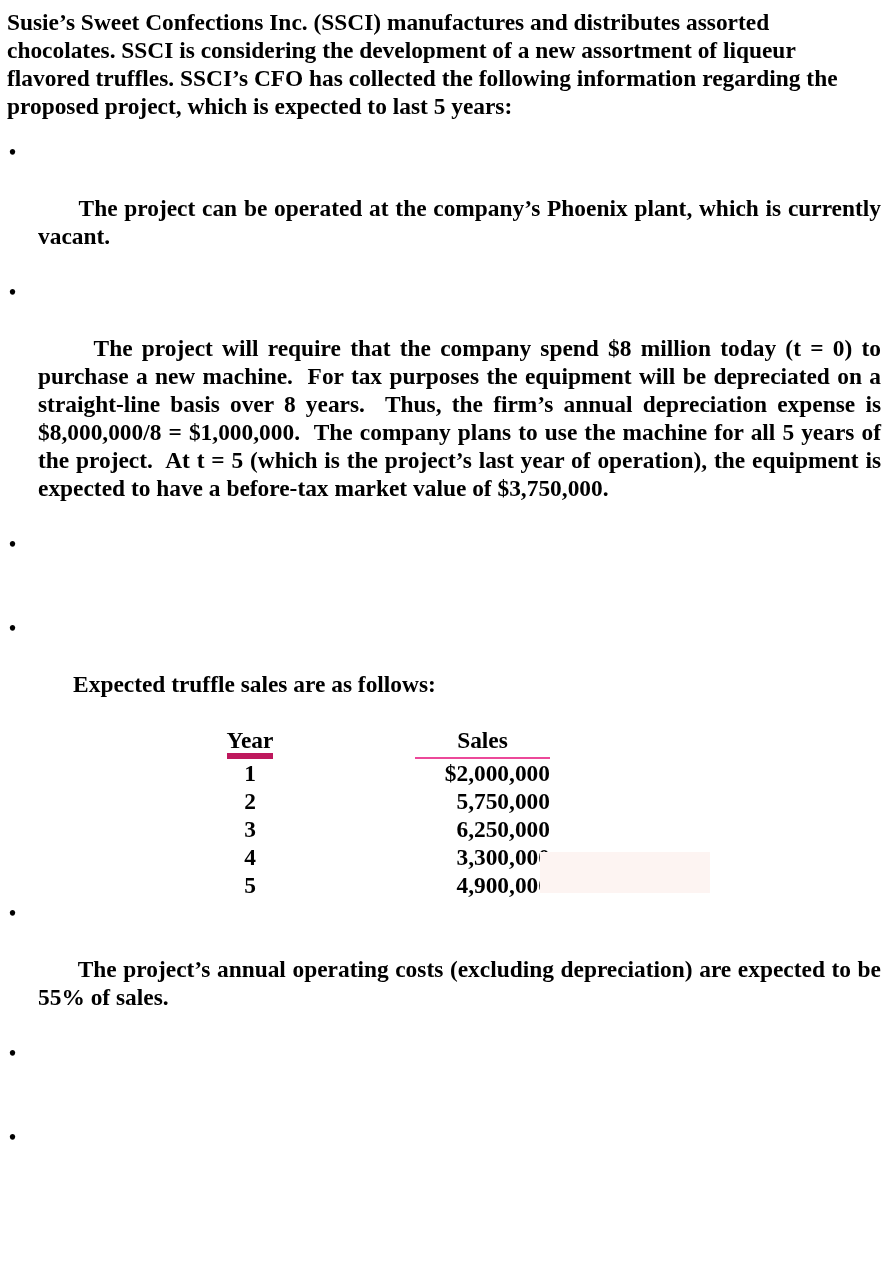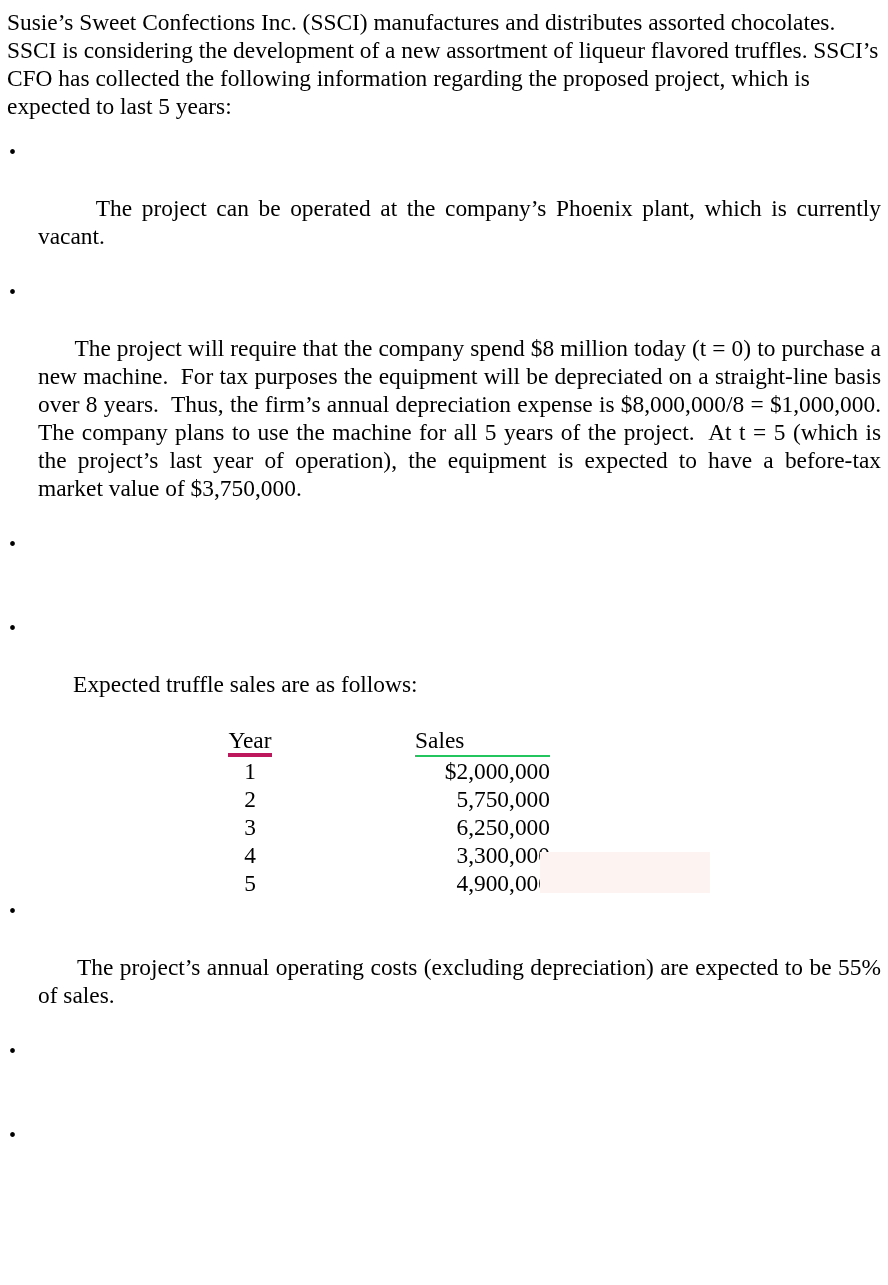--- a/index.html
+++ b/index.html
@@ -16,20 +16,21 @@
     font-size: 23.4px;
     line-height: 28px;
     color: #000000;
   }
   .page {
     box-sizing: border-box;
     width: 888px;
     height: 1285px;
     padding: 8px 7px 0 7px;
     position: relative;
+    font-weight: bold;
   }
   .intro {
     margin: 0;
     text-align: left;
     white-space: pre-wrap;
   }
   .bullets {
     margin-top: 18px;
   }
   .bullet-item {
@@ -57,26 +58,26 @@
     text-align: center;
   }
   .sales-cell {
     text-align: right;
   }
   .year-head {
     text-align: center;
   }
   .year-head .u-word {
     display: inline-block;
-    border-bottom: 4px solid #be185d;
+    border-bottom: 6px solid #be185d;
     line-height: 26px;
   }
   .sales-head {
-    text-align: left;
-    border-bottom: 2px solid #22c55e;
+    text-align: center;
+    border-bottom: 2px solid #ec4899;
   }
   .highlight-artifact {
     position: absolute;
     left: 540px;
     top: 852px;
     width: 170px;
     height: 41px;
     background: #fdf4f2;
     pointer-events: none;
   }

